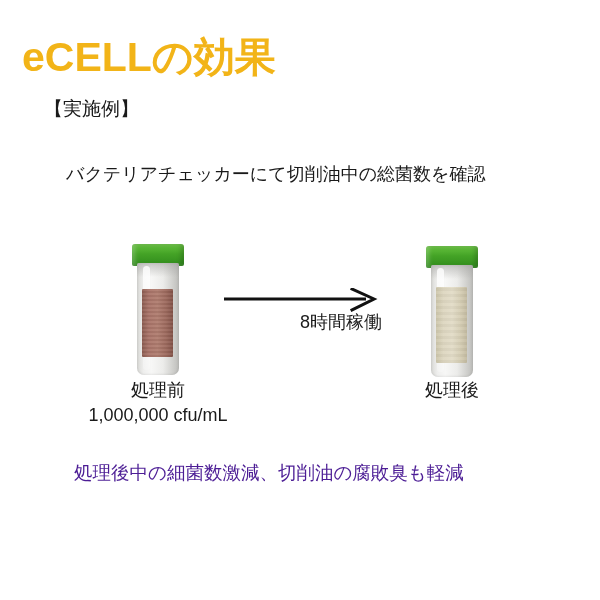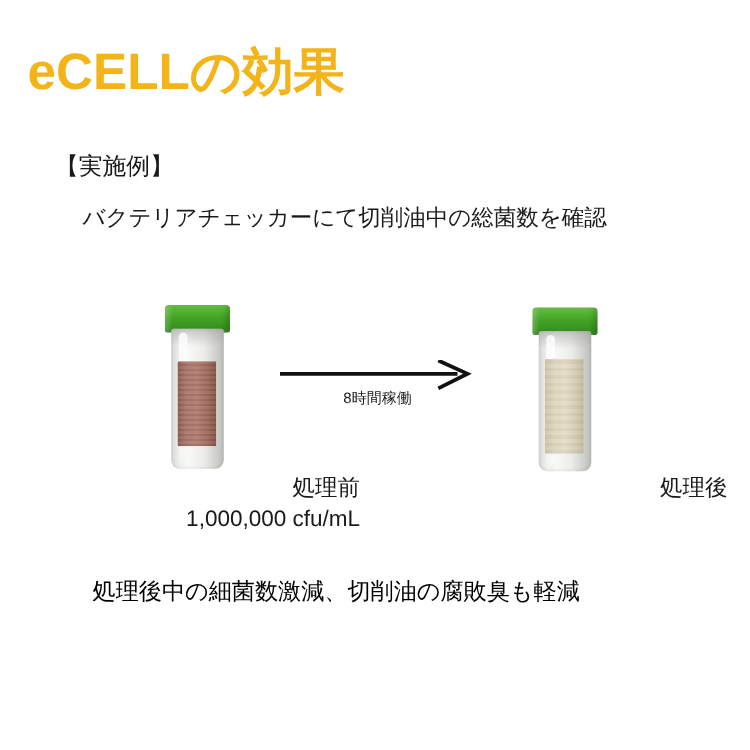--- a/index.html
+++ b/index.html
@@ -33,21 +33,21 @@
     letter-spacing: 0px;
     line-height: 1.05;
     color: #f2b418;
     white-space: nowrap;
   }
 
   
   .section-label {
     position: absolute;
     left: 44px;
-    top: 120px;
+    top: 96px;
     font-size: 19px;
     font-weight: normal;
     color: #1a1a1a;
     white-space: nowrap;
   }
 
   
   .desc {
     position: absolute;
     left: 60px;
@@ -153,47 +153,47 @@
     top: 44px;
     width: 160px;
     height: 60px;
   }
   .arrow-svg { display: block; }
   .arrow-label {
     position: absolute;
     left: 0;
     top: 22px;
     width: 160px;
+    text-align: right;
+    font-size: 18px;
+    color: #1a1a1a;
+    white-space: nowrap;
+  }
+
+  
+  .caption {
+    position: absolute;
+    width: 260px;
     text-align: center;
-    font-size: 12px;
-    color: #1a1a1a;
-    white-space: nowrap;
-  }
-
-  
-  .caption {
-    position: absolute;
-    width: 260px;
-    text-align: right;
     font-size: 18px;
     line-height: 1.38;
     color: #1a1a1a;
     white-space: nowrap;
   }
   .caption.before { left: 28px; top: 134px; }
   .caption.after  { left: 322px; top: 134px; }
   .caption .count { display: block; }
 
   
   .conclusion {
     position: absolute;
     left: 74px;
     top: 460px;
     font-size: 18.5px;
-    color: #000000;
+    color: #4c1d95;
     white-space: nowrap;
   }
 </style>
 </head>
 <body>
 
 <div class="slide">
 
   <div class="title">eCELLの効果</div>
 

